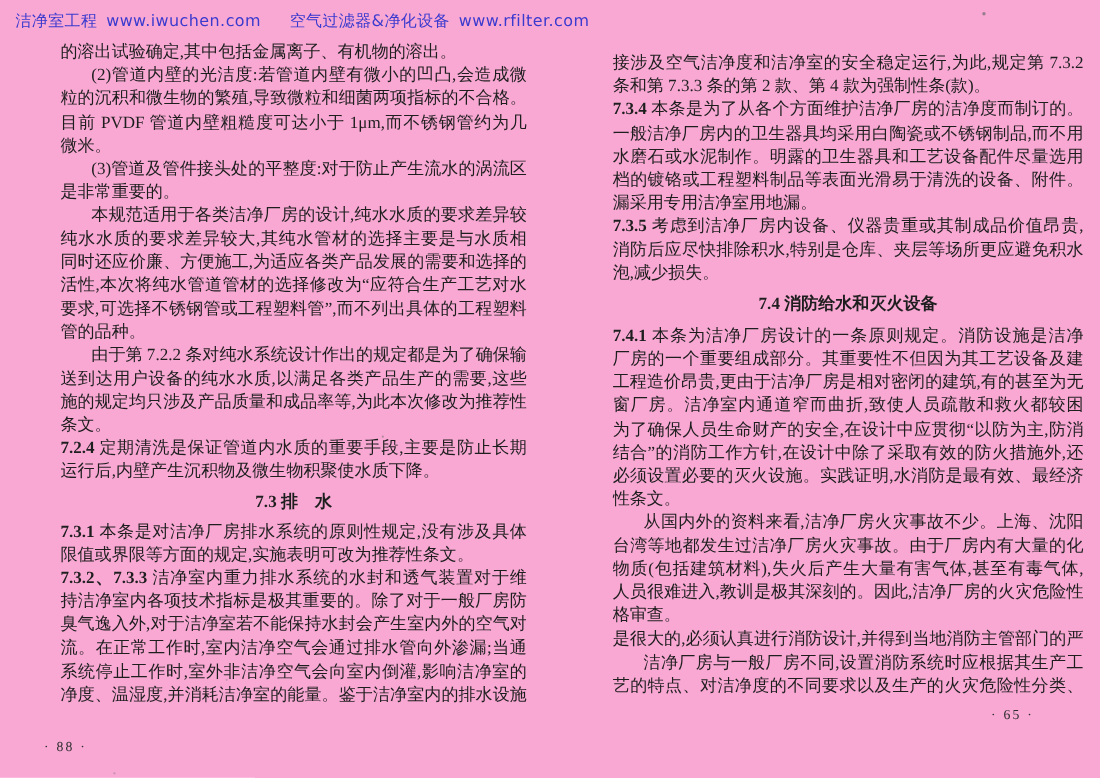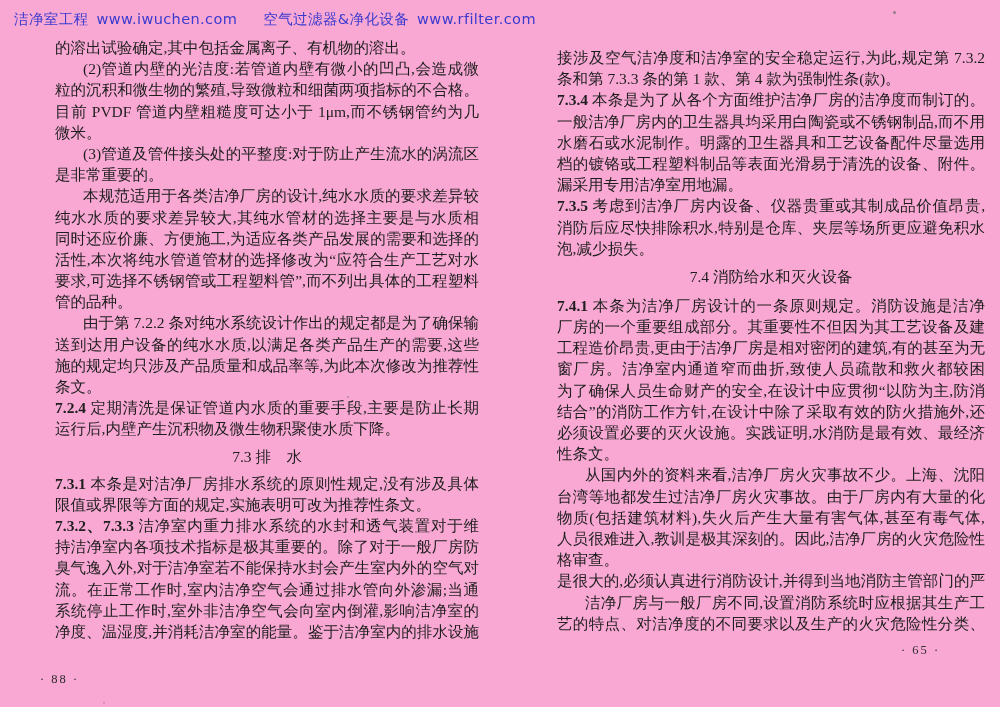--- a/index.html
+++ b/index.html
@@ -28,21 +28,21 @@
   .ln{
     height:21.2px;line-height:21.2px;
     text-align:justify;text-align-last:justify;
     text-justify:inter-character;
     overflow:hidden;
   }
   .ln.end{text-align-last:left;}
   .ln.ind{padding-left:28px;}
   .ln b{font-weight:700;}
   .hd{
-    font-weight:400;
+    font-weight:700;
     text-align:left;text-align-last:center;
     overflow:hidden;
   }
   .col-left .hd{height:33px;line-height:33px;}
   .col-right .hd{height:36px;line-height:36px;}
   
   .pagenum{
     position:absolute;
     font-size:12.5px;color:#2c2c2c;letter-spacing:2px;white-space:nowrap;
   }
@@ -89,21 +89,21 @@
       <div class="ln end">限值或界限等方面的规定,实施表明可改为推荐性条文。</div>
       <div class="ln"><b>7.3.2、7.3.3</b>  洁净室内重力排水系统的水封和透气装置对于维</div>
       <div class="ln">持洁净室内各项技术指标是极其重要的。除了对于一般厂房防止</div>
       <div class="ln">臭气逸入外,对于洁净室若不能保持水封会产生室内外的空气对</div>
       <div class="ln">流。在正常工作时,室内洁净空气会通过排水管向外渗漏;当通风</div>
       <div class="ln">系统停止工作时,室外非洁净空气会向室内倒灌,影响洁净室的洁</div>
       <div class="ln">净度、温湿度,并消耗洁净室的能量。鉴于洁净室内的排水设施直</div>
     </div>
   <div class="col col-right" id="col-right">
       <div class="ln">接涉及空气洁净度和洁净室的安全稳定运行,为此,规定第 7.3.2</div>
-      <div class="ln end">条和第 7.3.3 条的第 1 款、第 4 款为强制性条(款)。</div>
+      <div class="ln end">条和第 7.3.3 条的第 2 款、第 4 款为强制性条(款)。</div>
       <div class="ln"><b>7.3.4</b>  本条是为了从各个方面维护洁净厂房的洁净度而制订的。</div>
       <div class="ln">一般洁净厂房内的卫生器具均采用白陶瓷或不锈钢制品,而不用</div>
       <div class="ln">水磨石或水泥制作。明露的卫生器具和工艺设备配件尽量选用高</div>
       <div class="ln">档的镀铬或工程塑料制品等表面光滑易于清洗的设备、附件。地</div>
       <div class="ln end">漏采用专用洁净室用地漏。</div>
       <div class="ln"><b>7.3.5</b>  考虑到洁净厂房内设备、仪器贵重或其制成品价值昂贵,</div>
       <div class="ln">消防后应尽快排除积水,特别是仓库、夹层等场所更应避免积水浸</div>
       <div class="ln end">泡,减少损失。</div>
       <div class="hd">7.4  消防给水和灭火设备</div>
       <div class="ln"><b>7.4.1</b>  本条为洁净厂房设计的一条原则规定。消防设施是洁净</div>

